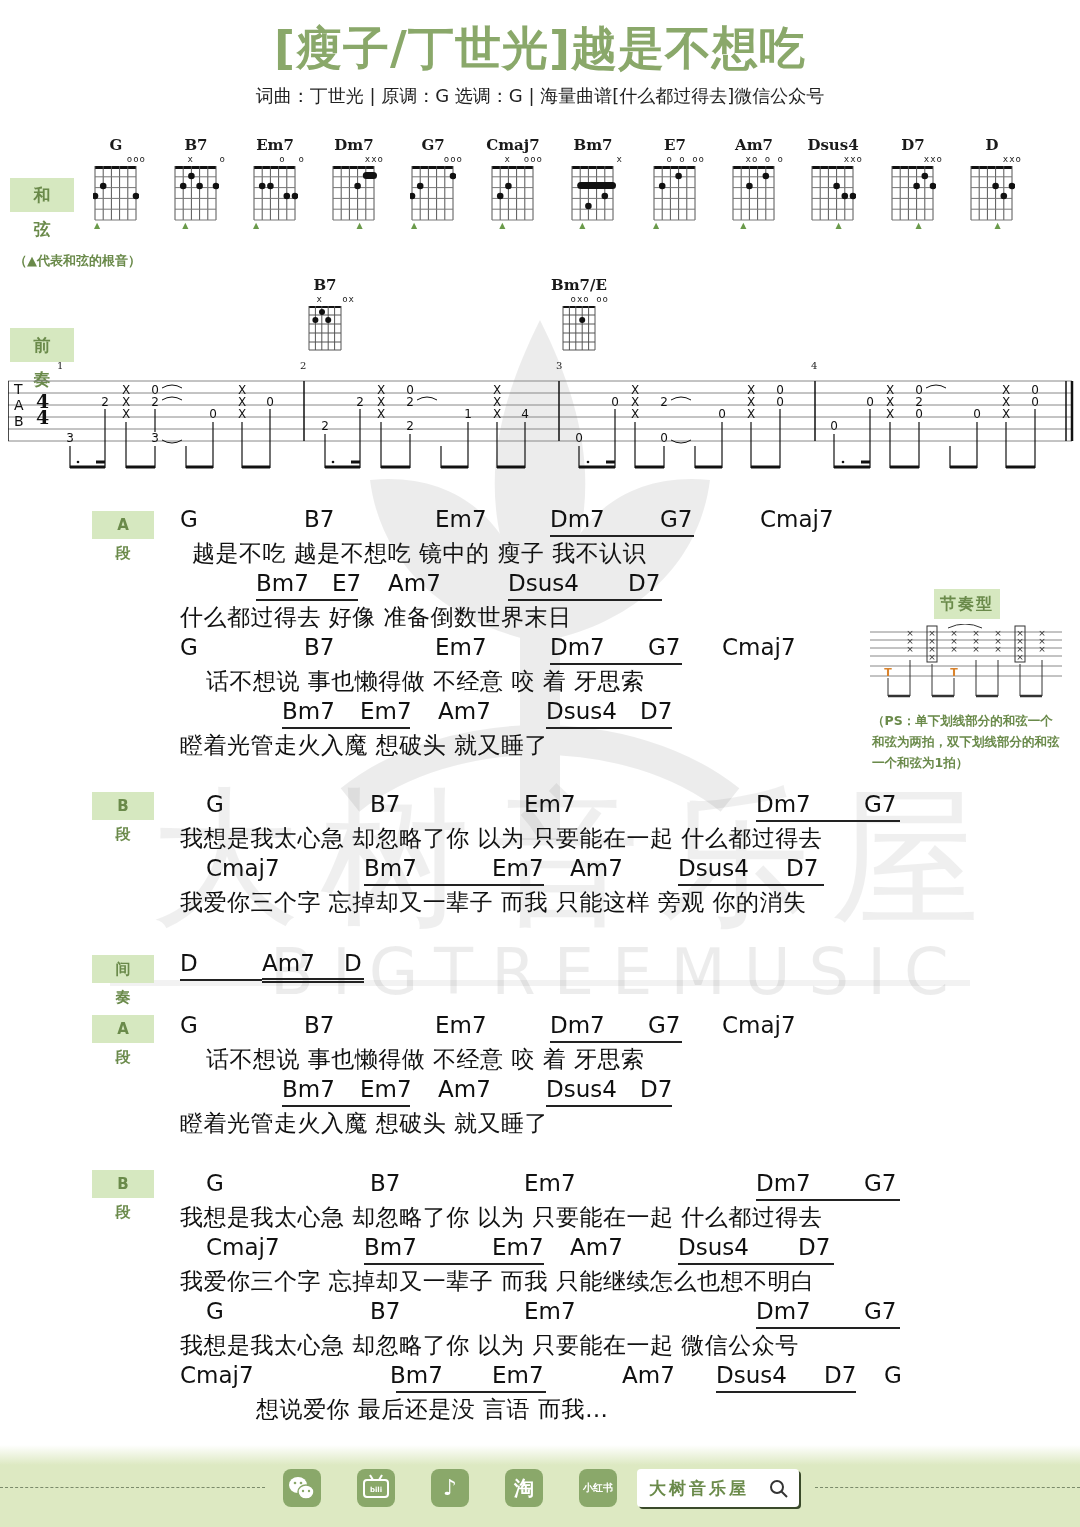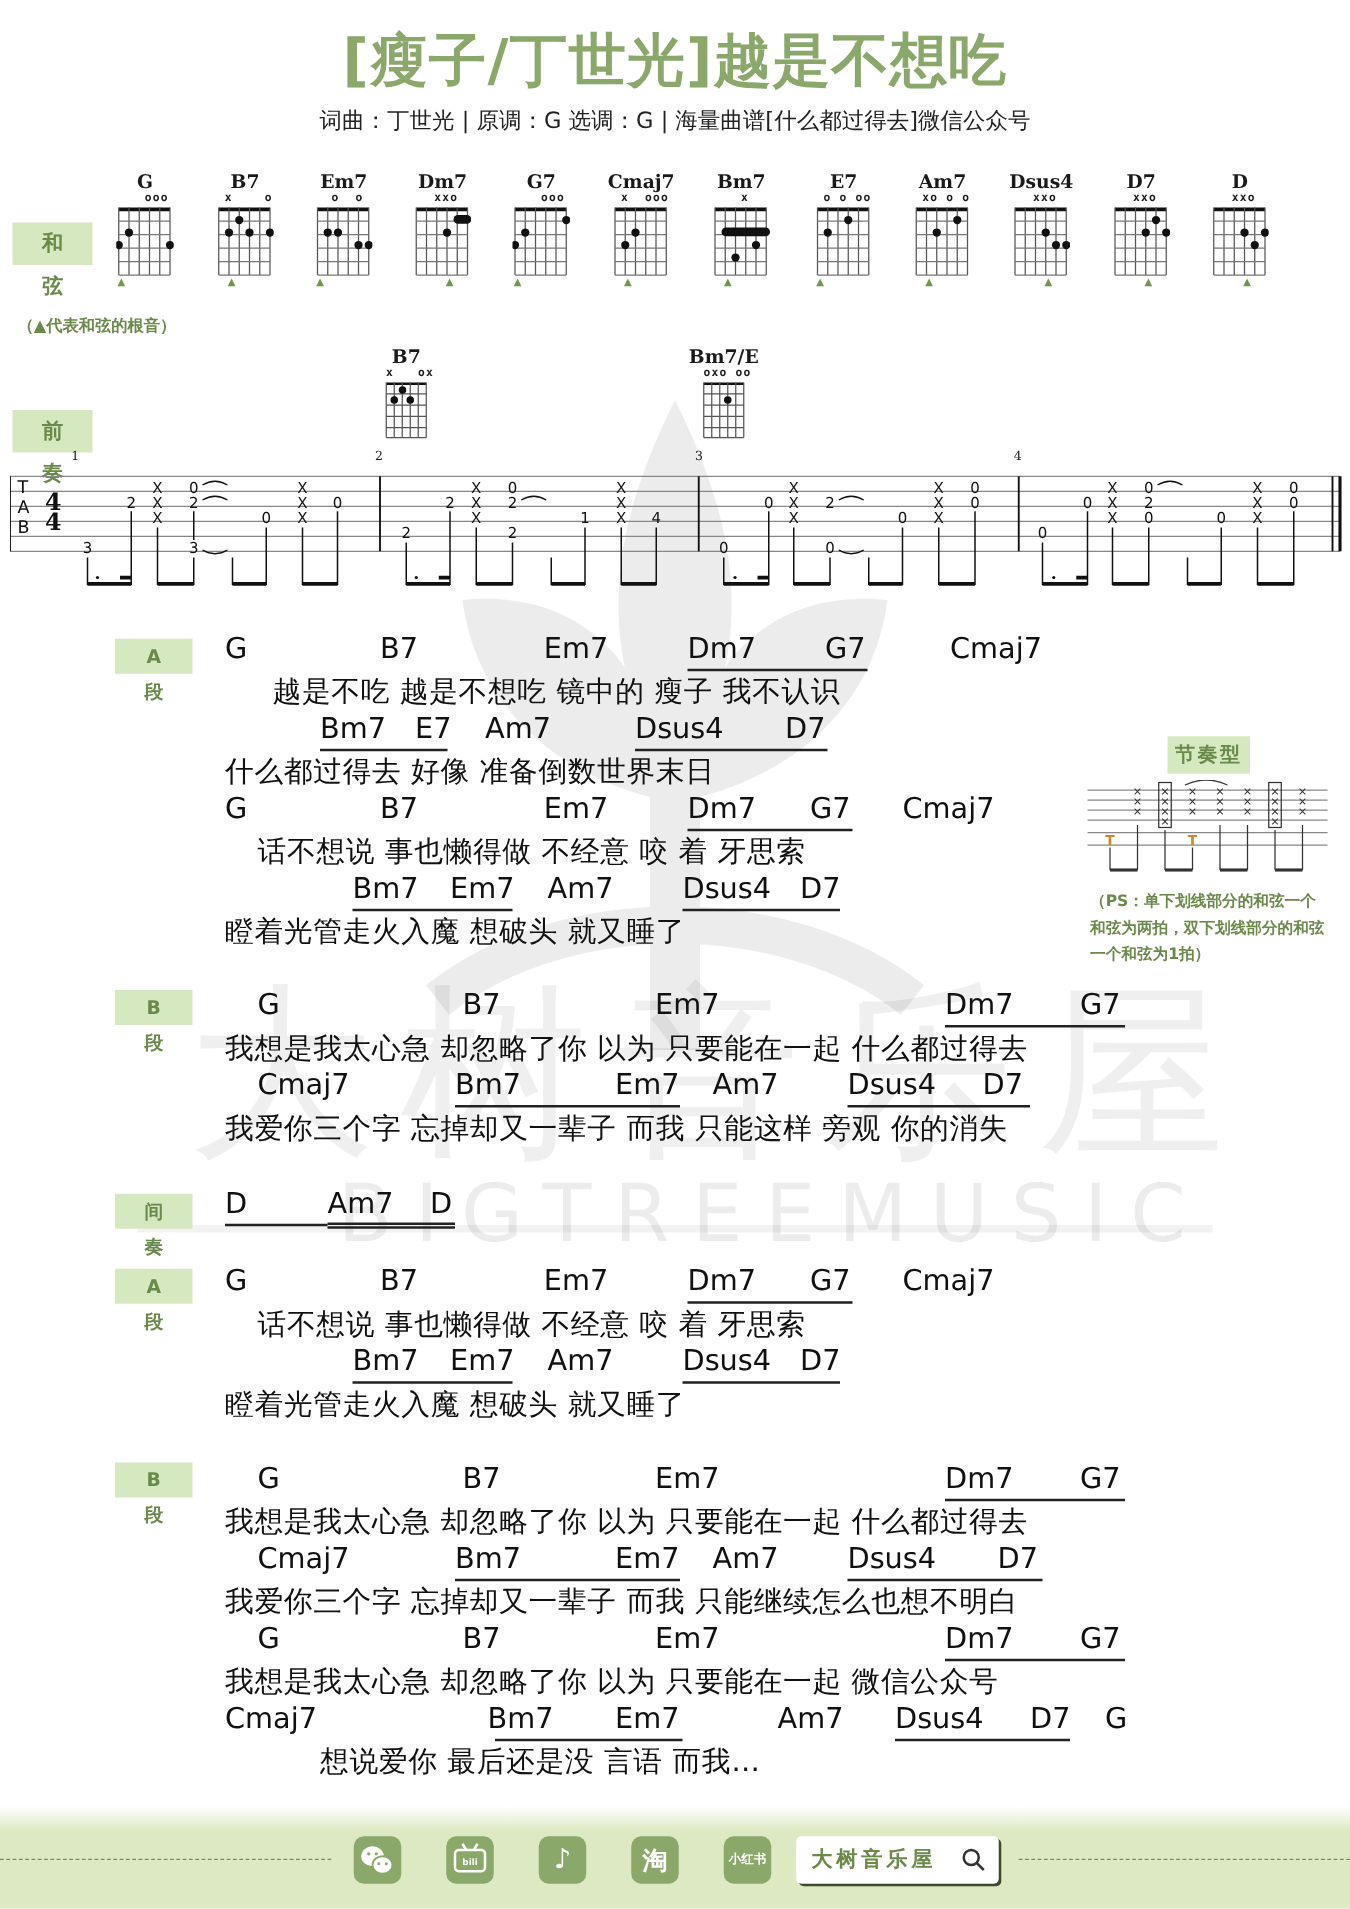--- a/index.html
+++ b/index.html
@@ -15,21 +15,21 @@
   .subtitle { position: absolute; top: 84px; left: 0; width: 1080px; text-align: center; font-size: 18px; color: #222; }
 
   .section-label { position: absolute; background: #d6e8c0; color: #6a8a4a; font-weight: bold; font-size: 17px; text-align: center; letter-spacing: 8px; padding-left: 8px; }
   .section-label.big { width: 64px; height: 34px; line-height: 34px; }
   .section-label.small { width: 62px; height: 28px; line-height: 28px; font-size: 15px; left: 92px; }
 
   .root-note { position: absolute; top: 252px; left: 14px; font-size: 13px; color: #6a8a4a; font-weight: bold; }
 
   .chord-diag { position: absolute; width: 60px; text-align: center; }
   .chord-diag .cname { font-family: "DejaVu Serif", "Liberation Serif", serif; font-weight: bold; font-size: 15px; height: 18px; }
-  .chord-diag .marks { font-size: 9px; height: 10px; text-align: center; padding-left: 6px; letter-spacing: 1px; white-space: pre; font-family: "DejaVu Sans Mono", monospace; font-weight: bold; }
+  .chord-diag .marks { font-size: 9px; height: 10px; text-align: right; padding-left: 6px; letter-spacing: 1px; white-space: pre; font-family: "DejaVu Sans Mono", monospace; }
   .chord-diag svg { display: block; margin: 0 auto; }
   .chord-diag .root { color: #6a9a4a; font-size: 8px; line-height: 8px; text-align: left; }
 
   .tab-area { position: absolute; left: 8px; top: 378px; width: 1066px; height: 100px; }
 
   .lyric-block { position: absolute; left: 180px; }
   .row { position: relative; height: 32px; white-space: nowrap; }
   .chord-row .c { position: absolute; font-size: 23px; top: 0; color: #111; font-family: "DejaVu Sans", sans-serif; font-weight: normal; }
   .lyric-row { font-size: 23px; color: #111; letter-spacing: 0.5px; }
   .lyric-row span { position: absolute; top: 0; }
@@ -547,21 +547,21 @@
   <div class="row chord-row">
     <span class="c" style="left:0">G</span>
     <span class="c" style="left:124px">B7</span>
     <span class="c" style="left:255px">Em7</span>
     <span class="c" style="left:370px">Dm7</span>
     <span class="c" style="left:480px">G7</span>
     <span class="c" style="left:580px">Cmaj7</span>
     <div class="ul1" style="left:370px; width:144px; top:29px;"></div>
   </div>
   <div class="row lyric-row">
-      <span style="left:38px">越是不吃  越是不想吃  镜中的    瘦子 我不认识</span>
+      <span style="left:12px">越是不吃  越是不想吃  镜中的    瘦子 我不认识</span>
     </div>
   <div class="row chord-row">
     <span class="c" style="left:76px">Bm7</span>
     <span class="c" style="left:152px">E7</span>
     <span class="c" style="left:208px">Am7</span>
     <span class="c" style="left:328px">Dsus4</span>
     <span class="c" style="left:448px">D7</span>
     <div class="ul1" style="left:76px; width:102px; top:29px;"></div>
     <div class="ul1" style="left:328px; width:154px; top:29px;"></div>
   </div>

